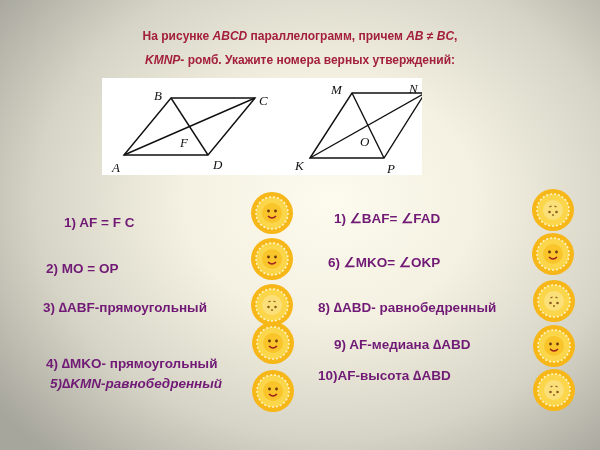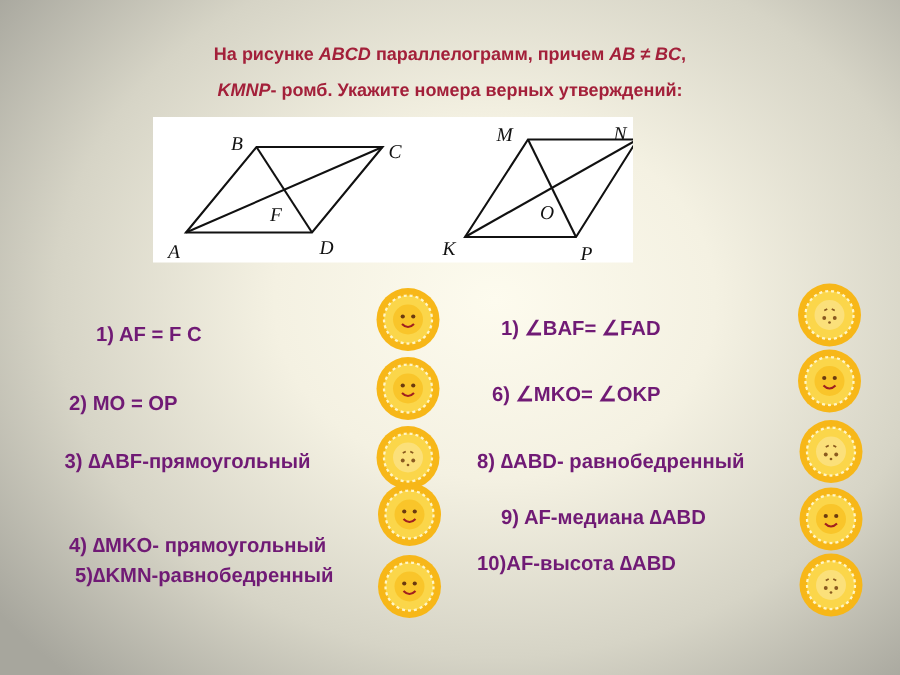--- a/index.html
+++ b/index.html
@@ -60,21 +60,21 @@
       <text x="285" y="95">P</text>
       <text x="258" y="68">O</text>
     </g>
   </svg>
 </div>
 
 <div class="stmt" style="left:64px; top:215px;">1)  AF = F C</div>
 <div class="stmt" style="left:46px; top:261px;">2)  MO = OP</div>
 <div class="stmt" style="left:43px; top:300px;">3)  ∆ABF-прямоугольный</div>
 <div class="stmt" style="left:46px; top:326px;margin-top:30px;">4)  ∆MKO- прямоугольный</div>
-<div class="stmt" style="left:50px; top:376px;">5)∆KMN-равнобедренный</div>
+<div class="stmt" style="left:50px; top:376px;font-style:italic;">5)∆KMN-равнобедренный</div>
 
 <div class="stmt" style="left:334px; top:210px;">1)    ∠BAF=  ∠FAD</div>
 <div class="stmt" style="left:328px; top:254px;">6)  ∠MKO=  ∠OKP</div>
 <div class="stmt" style="left:318px; top:300px;">8)    ∆ABD- равнобедренный</div>
 <div class="stmt" style="left:334px; top:337px;">9)  AF-медиана   ∆ABD</div>
 <div class="stmt" style="left:318px; top:368px;">10)AF-высота ∆ABD</div>
 
 <svg class="sun" style="left:250px; top:191px;" viewBox="0 0 44 44">
   <circle cx="22" cy="22" r="21" fill="#f7b718"></circle>
     <circle cx="22" cy="22" r="16" fill="#fbd64a" stroke="#fff6c8" stroke-width="1.5" stroke-dasharray="2 2"></circle>

